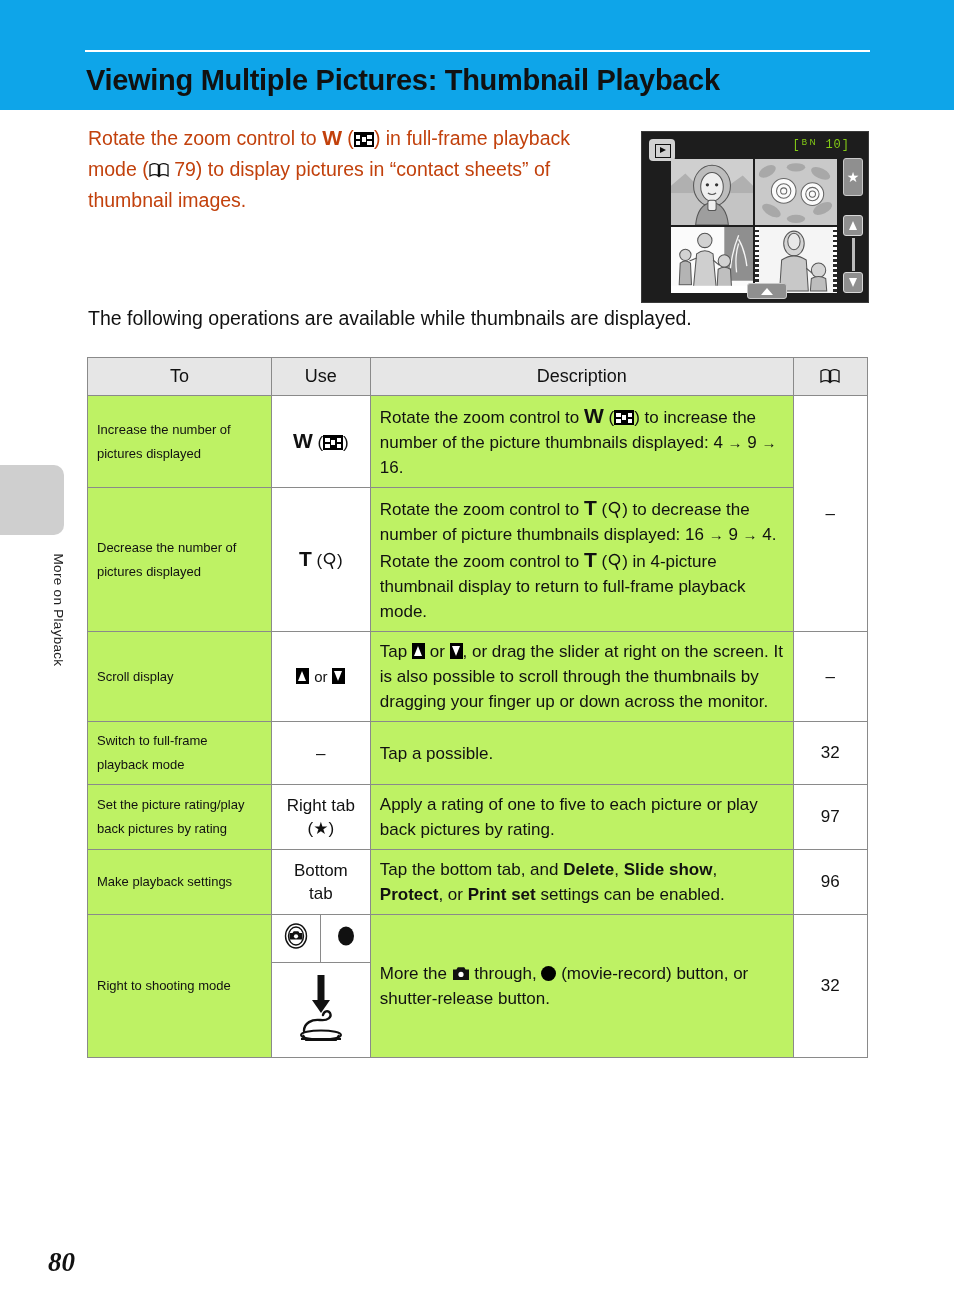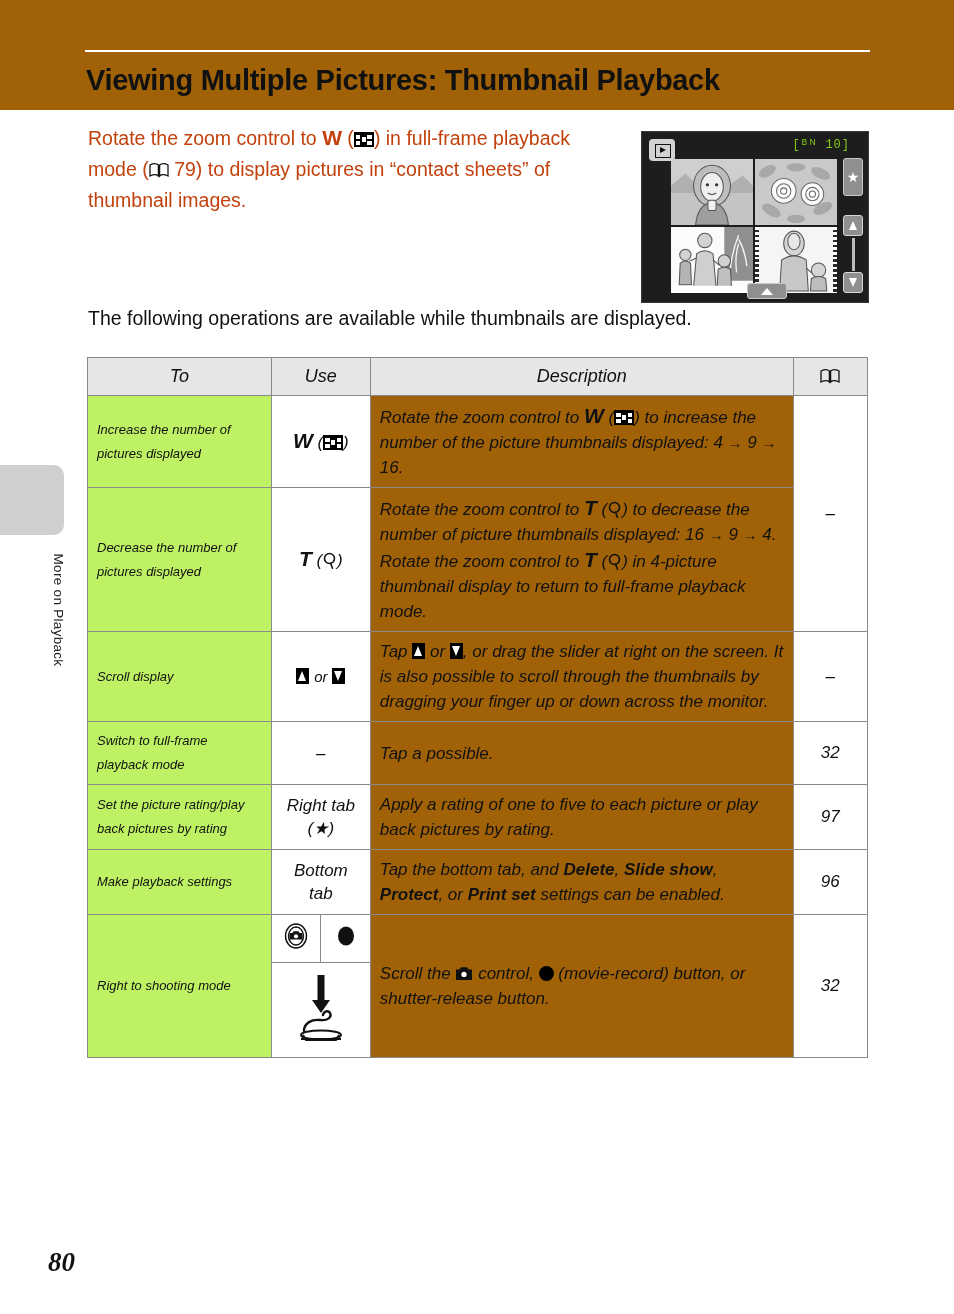--- a/index.html
+++ b/index.html
@@ -9,21 +9,21 @@
     background: #ffffff;
     font-family: "Liberation Sans", sans-serif;
     color: #000;
     position: relative;
     overflow: hidden;
   }
 
   
   .header-band {
     position: absolute; left:0; top:0; width:954px; height:110px;
-    background: #a16207;
+    background: #0ea5e9;
   }
   .header-rule {
     position: absolute; left: 85px; top: 50px; width: 785px; height: 2px;
     background: #ffffff;
   }
   .header-title {
     position: absolute; left: 86px; top: 60px; width: 800px;
     font-size: 29px; font-weight: bold; color: #111;
     letter-spacing: -0.3px;
     line-height: 40px;
@@ -188,21 +188,20 @@
   .tbl {
     position:absolute; left:87px; top:357px; width:781px;
     border-collapse: collapse;
     font-size: 16.5px;
     color:#111;
   }
   .tbl th, .tbl td {
     border: 1.6px solid #8a8a8a;
     padding: 7px 9px;
     vertical-align: middle;
-    font-style: italic;
   }
   .tbl thead th {
     background:#e6e6e6;
     font-weight: normal;
     font-size: 18px;
     text-align:center;
     height: 38px;
     padding: 4px 6px;
   }
   .col-to    { width: 200px; }
@@ -211,21 +210,21 @@
   .col-ref   { width: 80px; }
 
   td.c-to {
     background:#bef264;
     font-size:13px; line-height:24px;
   }
   td.c-use {
     text-align:center; background:#ffffff; font-size:17px; line-height:23px;
   }
   td.c-desc {
-    background:#a16207; font-size:17px; line-height:25px;margin-left:24px;
+    background:#bef264; font-size:17px; line-height:25px;margin-left:24px;
   }
   td.c-ref {
     background:#ffffff; text-align:center; font-size:17px;
   }
   .arrow { font-size:15px; }
 
   
   .use-split { padding:0 !important; }
   .use-split-top {
     display:flex; border-bottom:1.6px solid #8a8a8a; height:48px;
@@ -471,24 +470,24 @@
               <path d="M22 31 L31 44 L40 31 Z" fill="#111"></path>
               <path d="M14 62 C14 54 22 50 30 51 C38 52 42 48 40 44 C38 41 34 42 33 46" fill="none" stroke="#111" stroke-width="2.4" stroke-linecap="round"></path>
               <ellipse cx="31" cy="66" rx="20" ry="4.6" fill="none" stroke="#111" stroke-width="2"></ellipse>
               <path d="M13 66 L16 71 h30 l3 -5" fill="none" stroke="#111" stroke-width="2"></path>
               <path d="M11 70 h40" stroke="#111" stroke-width="2" fill="none"></path>
             </svg>
           </span>
         </div>
       </td>
       <td class="c-desc">
-        <span>Scroll the </span><span class="icon-cam-sm"><svg width="18" height="15" viewBox="0 0 18 15">
+        <span>More the </span><span class="icon-cam-sm"><svg width="18" height="15" viewBox="0 0 18 15">
               <path d="M1 3.6 h3.4 L5.8 1.2 h6.4 L13.6 3.6 H17 V14 H1 Z" fill="#111"></path>
               <circle cx="9" cy="8.4" r="2.6" fill="#fff"></circle>
-            </svg></span><span> control, </span><span class="icon-dot"></span><span> (movie-record) button, or shutter-release button.</span>
+            </svg></span><span> through, </span><span class="icon-dot"></span><span> (movie-record) button, or shutter-release button.</span>
       </td>
       <td class="c-ref">32</td>
     </tr>
 
   </tbody>
 </table>
 
 <div class="pagenum">80</div>
 
 </body></html>

